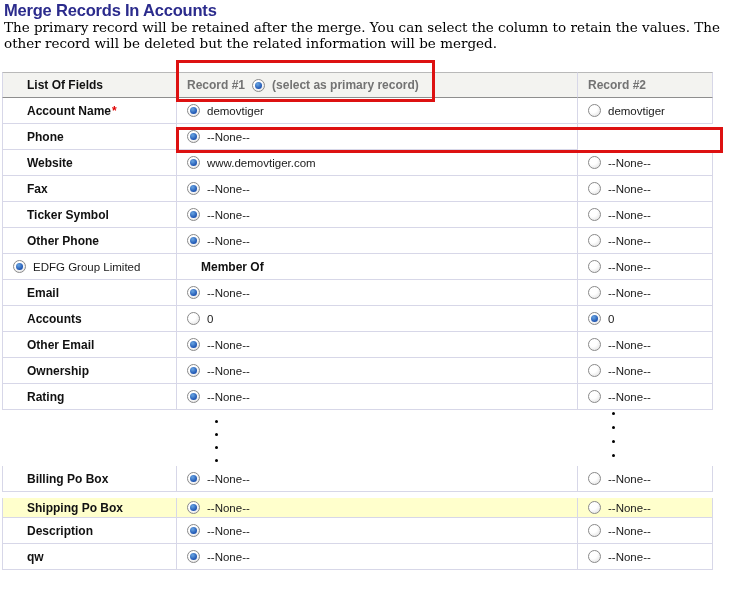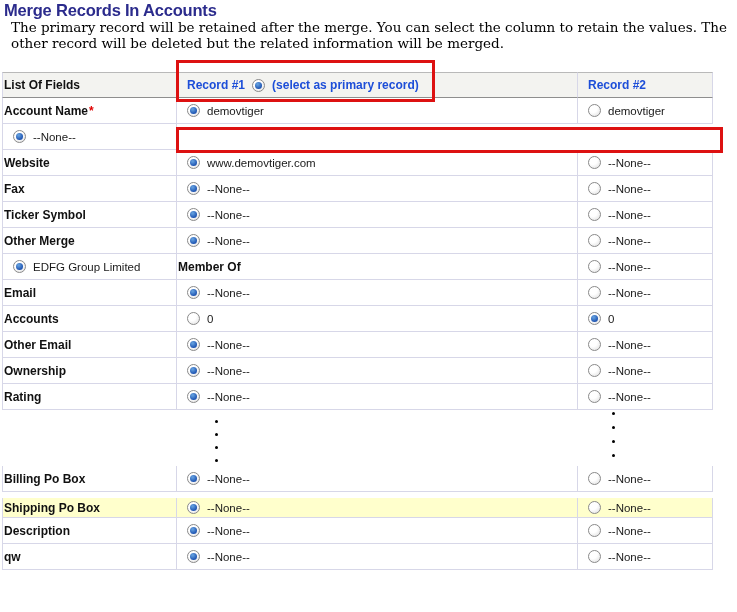--- a/index.html
+++ b/index.html
@@ -11,32 +11,32 @@
     --button-green-bottom:#8CBC2C;
     --border-light:#D7D7E8;
   }
   html,body{margin:0;padding:0;width:737px;height:612px;background:#fff;overflow:hidden;
     font-family:"Liberation Sans",sans-serif;position:relative;}
   .page{position:absolute;inset:0;width:737px;height:604px;background:#fff;}
 
   .title{position:absolute;left:4px;top:1px;font-size:16.5px;font-weight:bold;
     color:var(--title);letter-spacing:-0.2px;white-space:nowrap;}
   .desc{position:absolute;left:4px;top:19px;width:725px;font-family:"DejaVu Serif","Liberation Serif",serif;
-    font-size:13.5px;line-height:16px;color:#000;margin-left:7px;}
+    font-size:13.5px;line-height:16px;color:#000;}
 
   .table{position:absolute;left:2px;top:72px;width:711px;}
   .row{display:grid;grid-template-columns:175px 401px 135px;height:26px;}
   .cell{box-sizing:border-box;border-bottom:1px solid var(--border-light);
     border-right:1px solid var(--border-light);display:flex;align-items:center;
     background:#fff;overflow:hidden;}
   .row .cell:first-child{border-left:1px solid var(--border-light);}
-  .label-cell{padding-left:1px;font-weight:bold;font-size:12px;color:#111;}
+  .label-cell{padding-left:24px;font-weight:bold;font-size:12px;color:#111;}
   .rec-cell{padding-left:10px;gap:7px;font-size:11.5px;color:#1a1a1a;}
   .row.head .cell{background:#F3F3F0;border-top:1px solid #B9B9B9;border-bottom:1px solid #8E8E8E;}
-  .row.head .rec-cell{font-weight:bold;font-size:12px;color:#1d4ed8;align-items:center;}
+  .row.head .rec-cell{font-weight:bold;font-size:12px;color:#737373;align-items:center;}
   .hlabel{white-space:nowrap;}
   .req{color:#E00000;font-weight:bold;margin-left:1px;}
 
   .radio{width:13px;height:13px;border-radius:50%;border:1px solid #8A8A8A;
     background:radial-gradient(circle at 35% 30%,#ffffff 40%,#DCDCDC);
     position:relative;flex:none;box-sizing:border-box;}
   .radio.sel::after{content:"";position:absolute;left:2px;top:2px;right:2px;bottom:2px;
     border-radius:50%;background:radial-gradient(circle at 38% 32%,#5F9BDC 10%,var(--radio-selected) 75%);}
 
   .row.hl .cell{background:var(--row-highlight);margin-top:6px;}
@@ -93,20 +93,23 @@
       <span class="radio sel"></span>
       <span class="val">demovtiger</span>
     </div>
     <div class="cell rec-cell">
       <span class="radio"></span>
       <span class="val">demovtiger</span>
     </div>
   </div>
 
   <div class="row">
+    <div class="cell label-cell">
+      <span>Phone</span>
+    </div>
     <div class="cell rec-cell">
       <span class="radio sel"></span>
       <span class="val">--None--</span>
     </div>
   </div>
 
   <div class="row">
     <div class="cell label-cell">
       <span>Website</span>
     </div>
@@ -143,21 +146,21 @@
       <span class="val">--None--</span>
     </div>
     <div class="cell rec-cell">
       <span class="radio"></span>
       <span class="val">--None--</span>
     </div>
   </div>
 
   <div class="row">
     <div class="cell label-cell">
-      <span>Other Merge</span>
+      <span>Other Phone</span>
     </div>
     <div class="cell rec-cell">
       <span class="radio sel"></span>
       <span class="val">--None--</span>
     </div>
     <div class="cell rec-cell">
       <span class="radio"></span>
       <span class="val">--None--</span>
     </div>
   </div>

